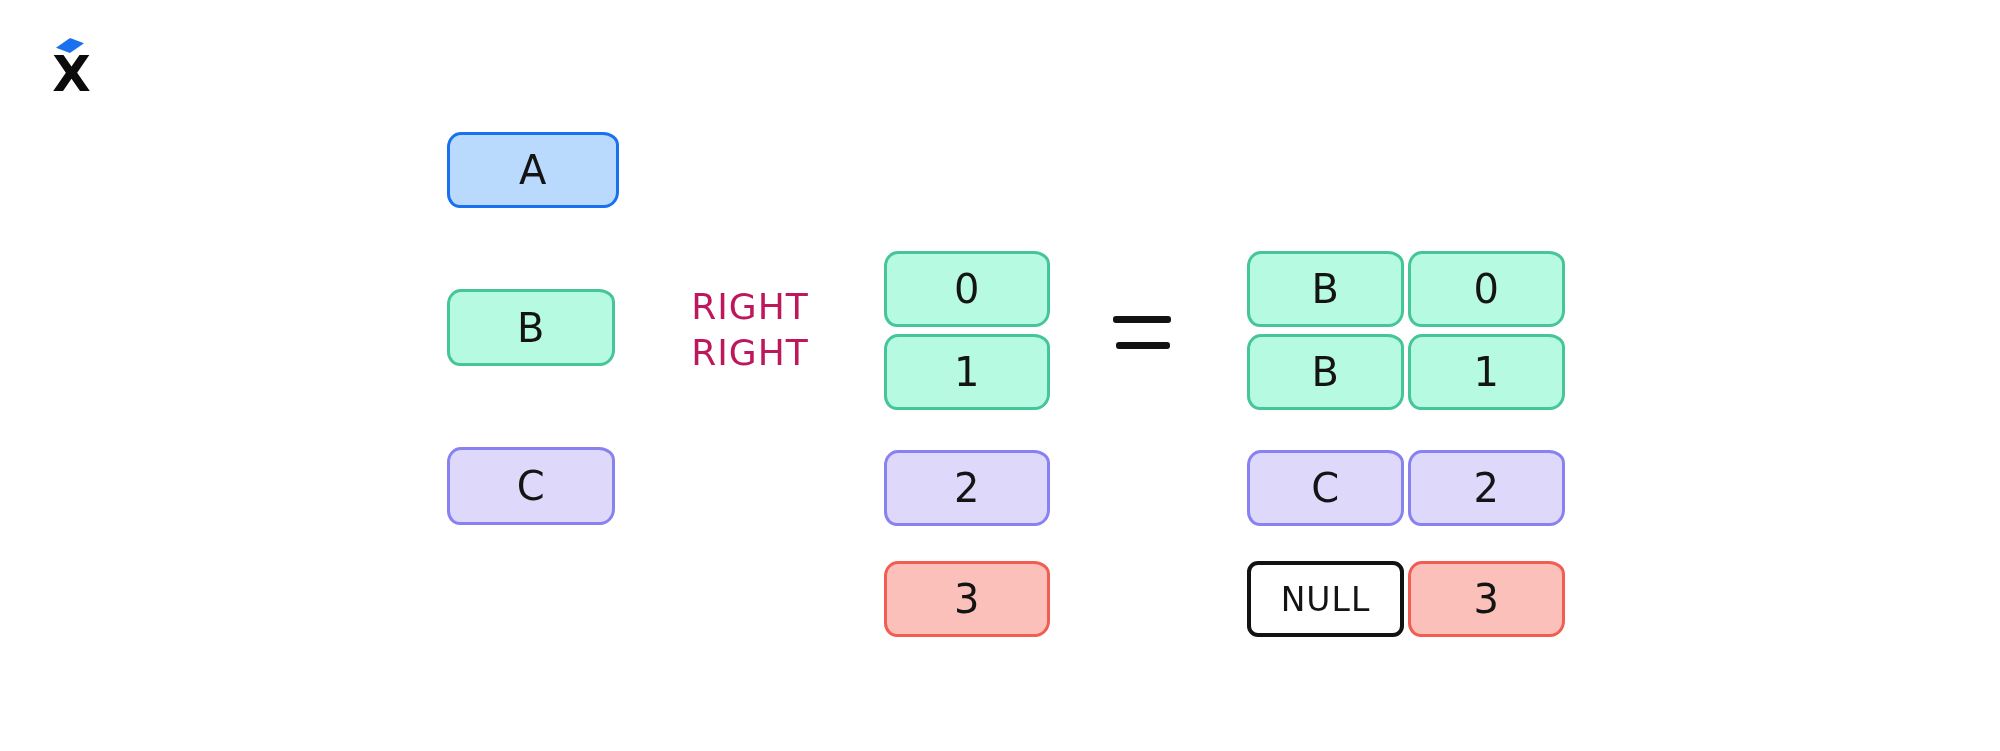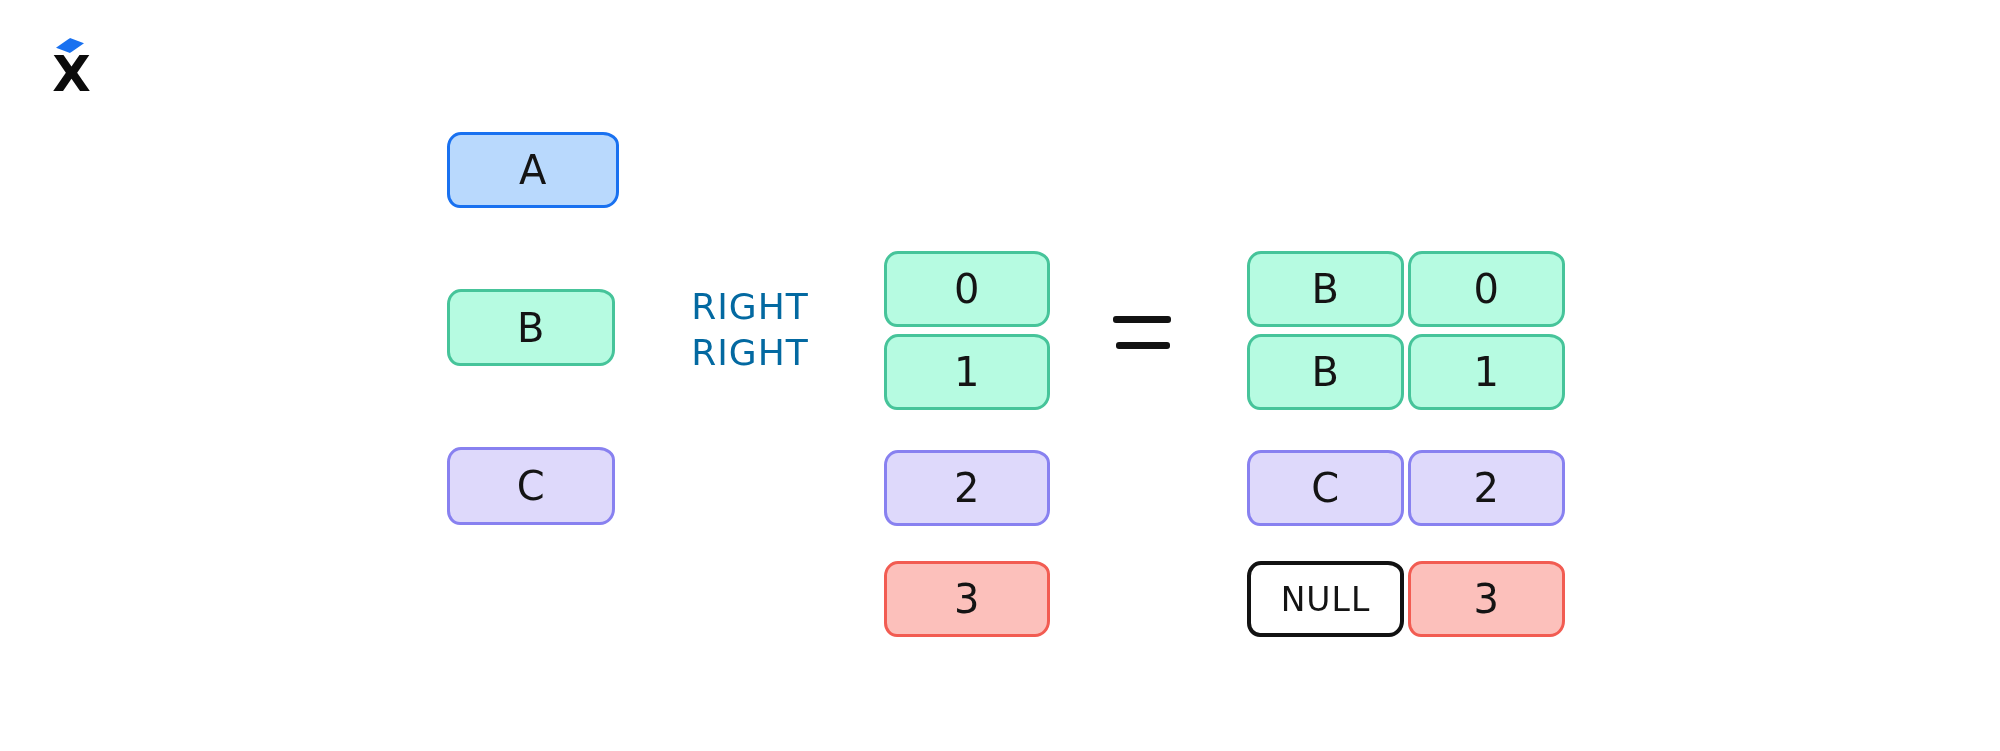--- a/index.html
+++ b/index.html
@@ -67,36 +67,36 @@
     display: flex;
     align-items: center;
     justify-content: center;
     font-family: "DejaVu Sans", sans-serif;
     font-size: 40px;
     line-height: 1;
     color: #141414;
     letter-spacing: 0.5px;
     user-select: none;
   }
-  .cell.sm-text { font-size: 33px; letter-spacing: 1px; }
+  .cell.sm-text { font-size: 33px; letter-spacing: 1px; border-radius: 11px; }
 
   .c-blue   { background: #b9d9fd; border-color: #1971f0; }
   .c-green  { background: #b6fbe1; border-color: #46c49a; }
   .c-purple { background: #ded9fb; border-color: #8881f0; }
   .c-red    { background: #fcc0bb; border-color: #f25c52; }
   .c-white  { background: #ffffff; border-color: #121212; border-width: 4.5px; }
 
   
   #join-label {
     position: absolute;
     left: 685px;
     top: 284px;
     width: 130px;
     text-align: center;
-    color: #0369a1;
+    color: #be185d;
     font-family: "DejaVu Sans", sans-serif;
     font-size: 36px;
     line-height: 1.28;
     letter-spacing: 1px;
   }
   #join-label .jl-line { display: block; white-space: nowrap; }
 
   
   #equals {
     position: absolute;

